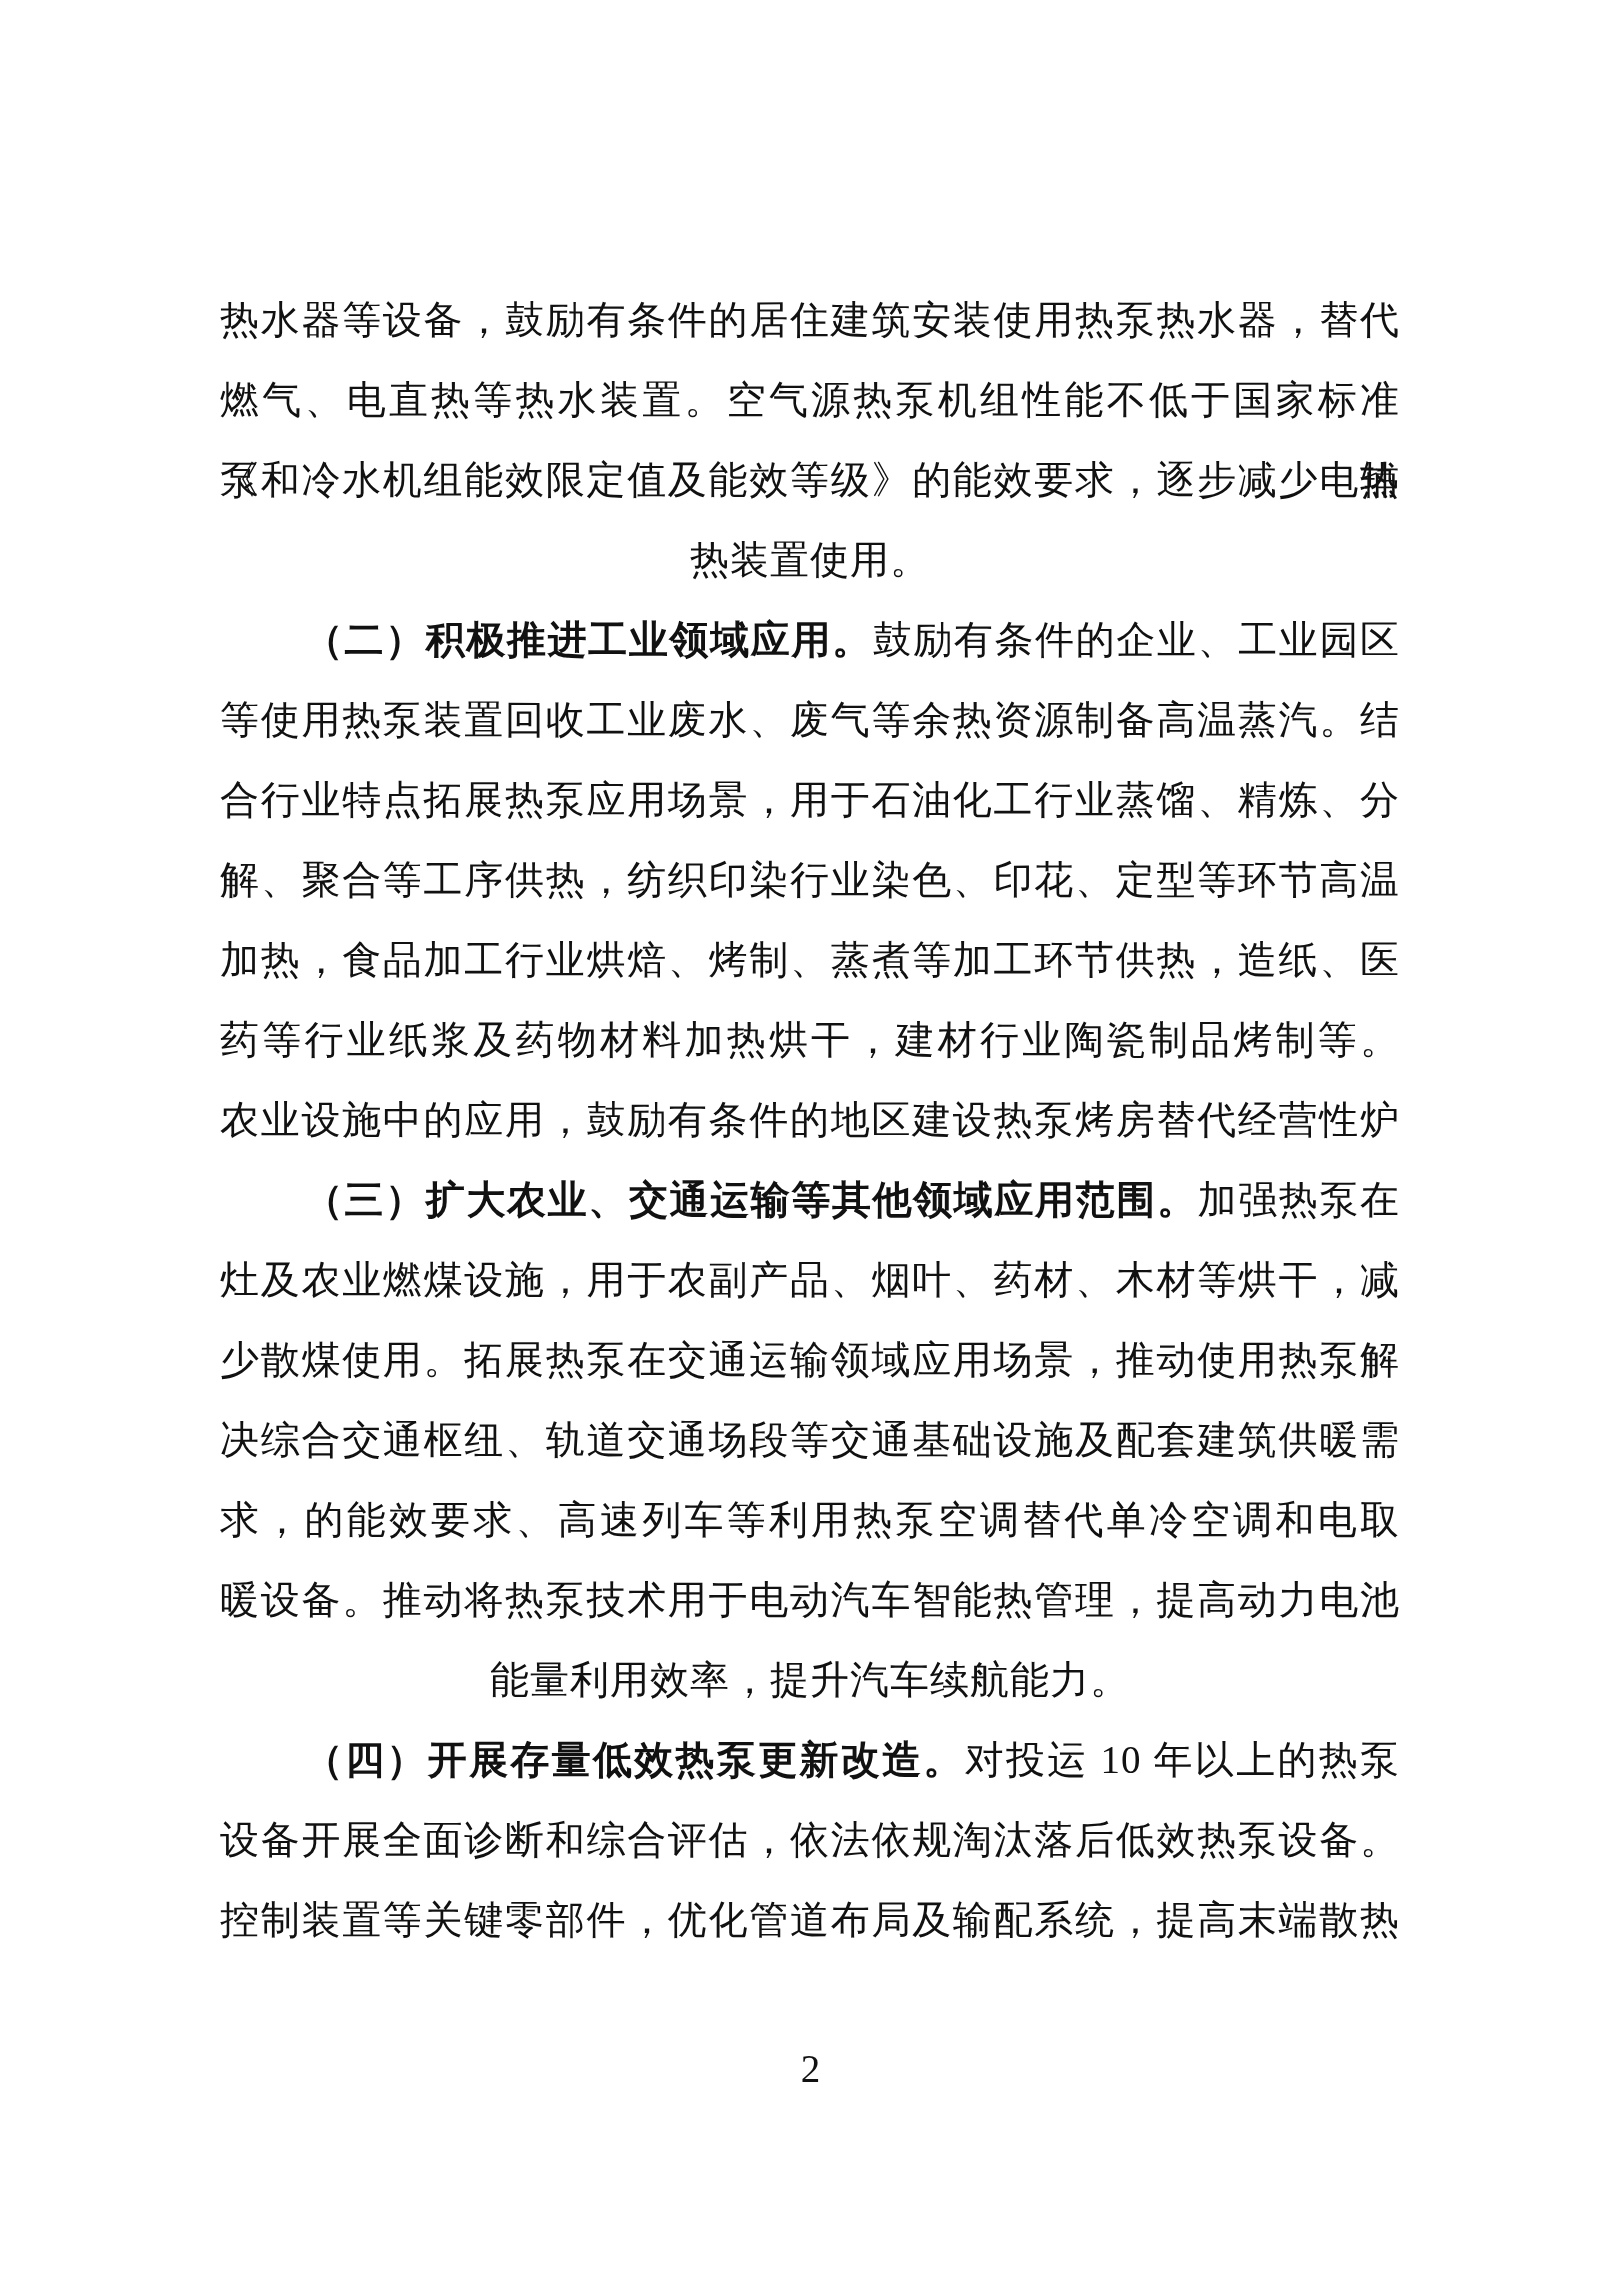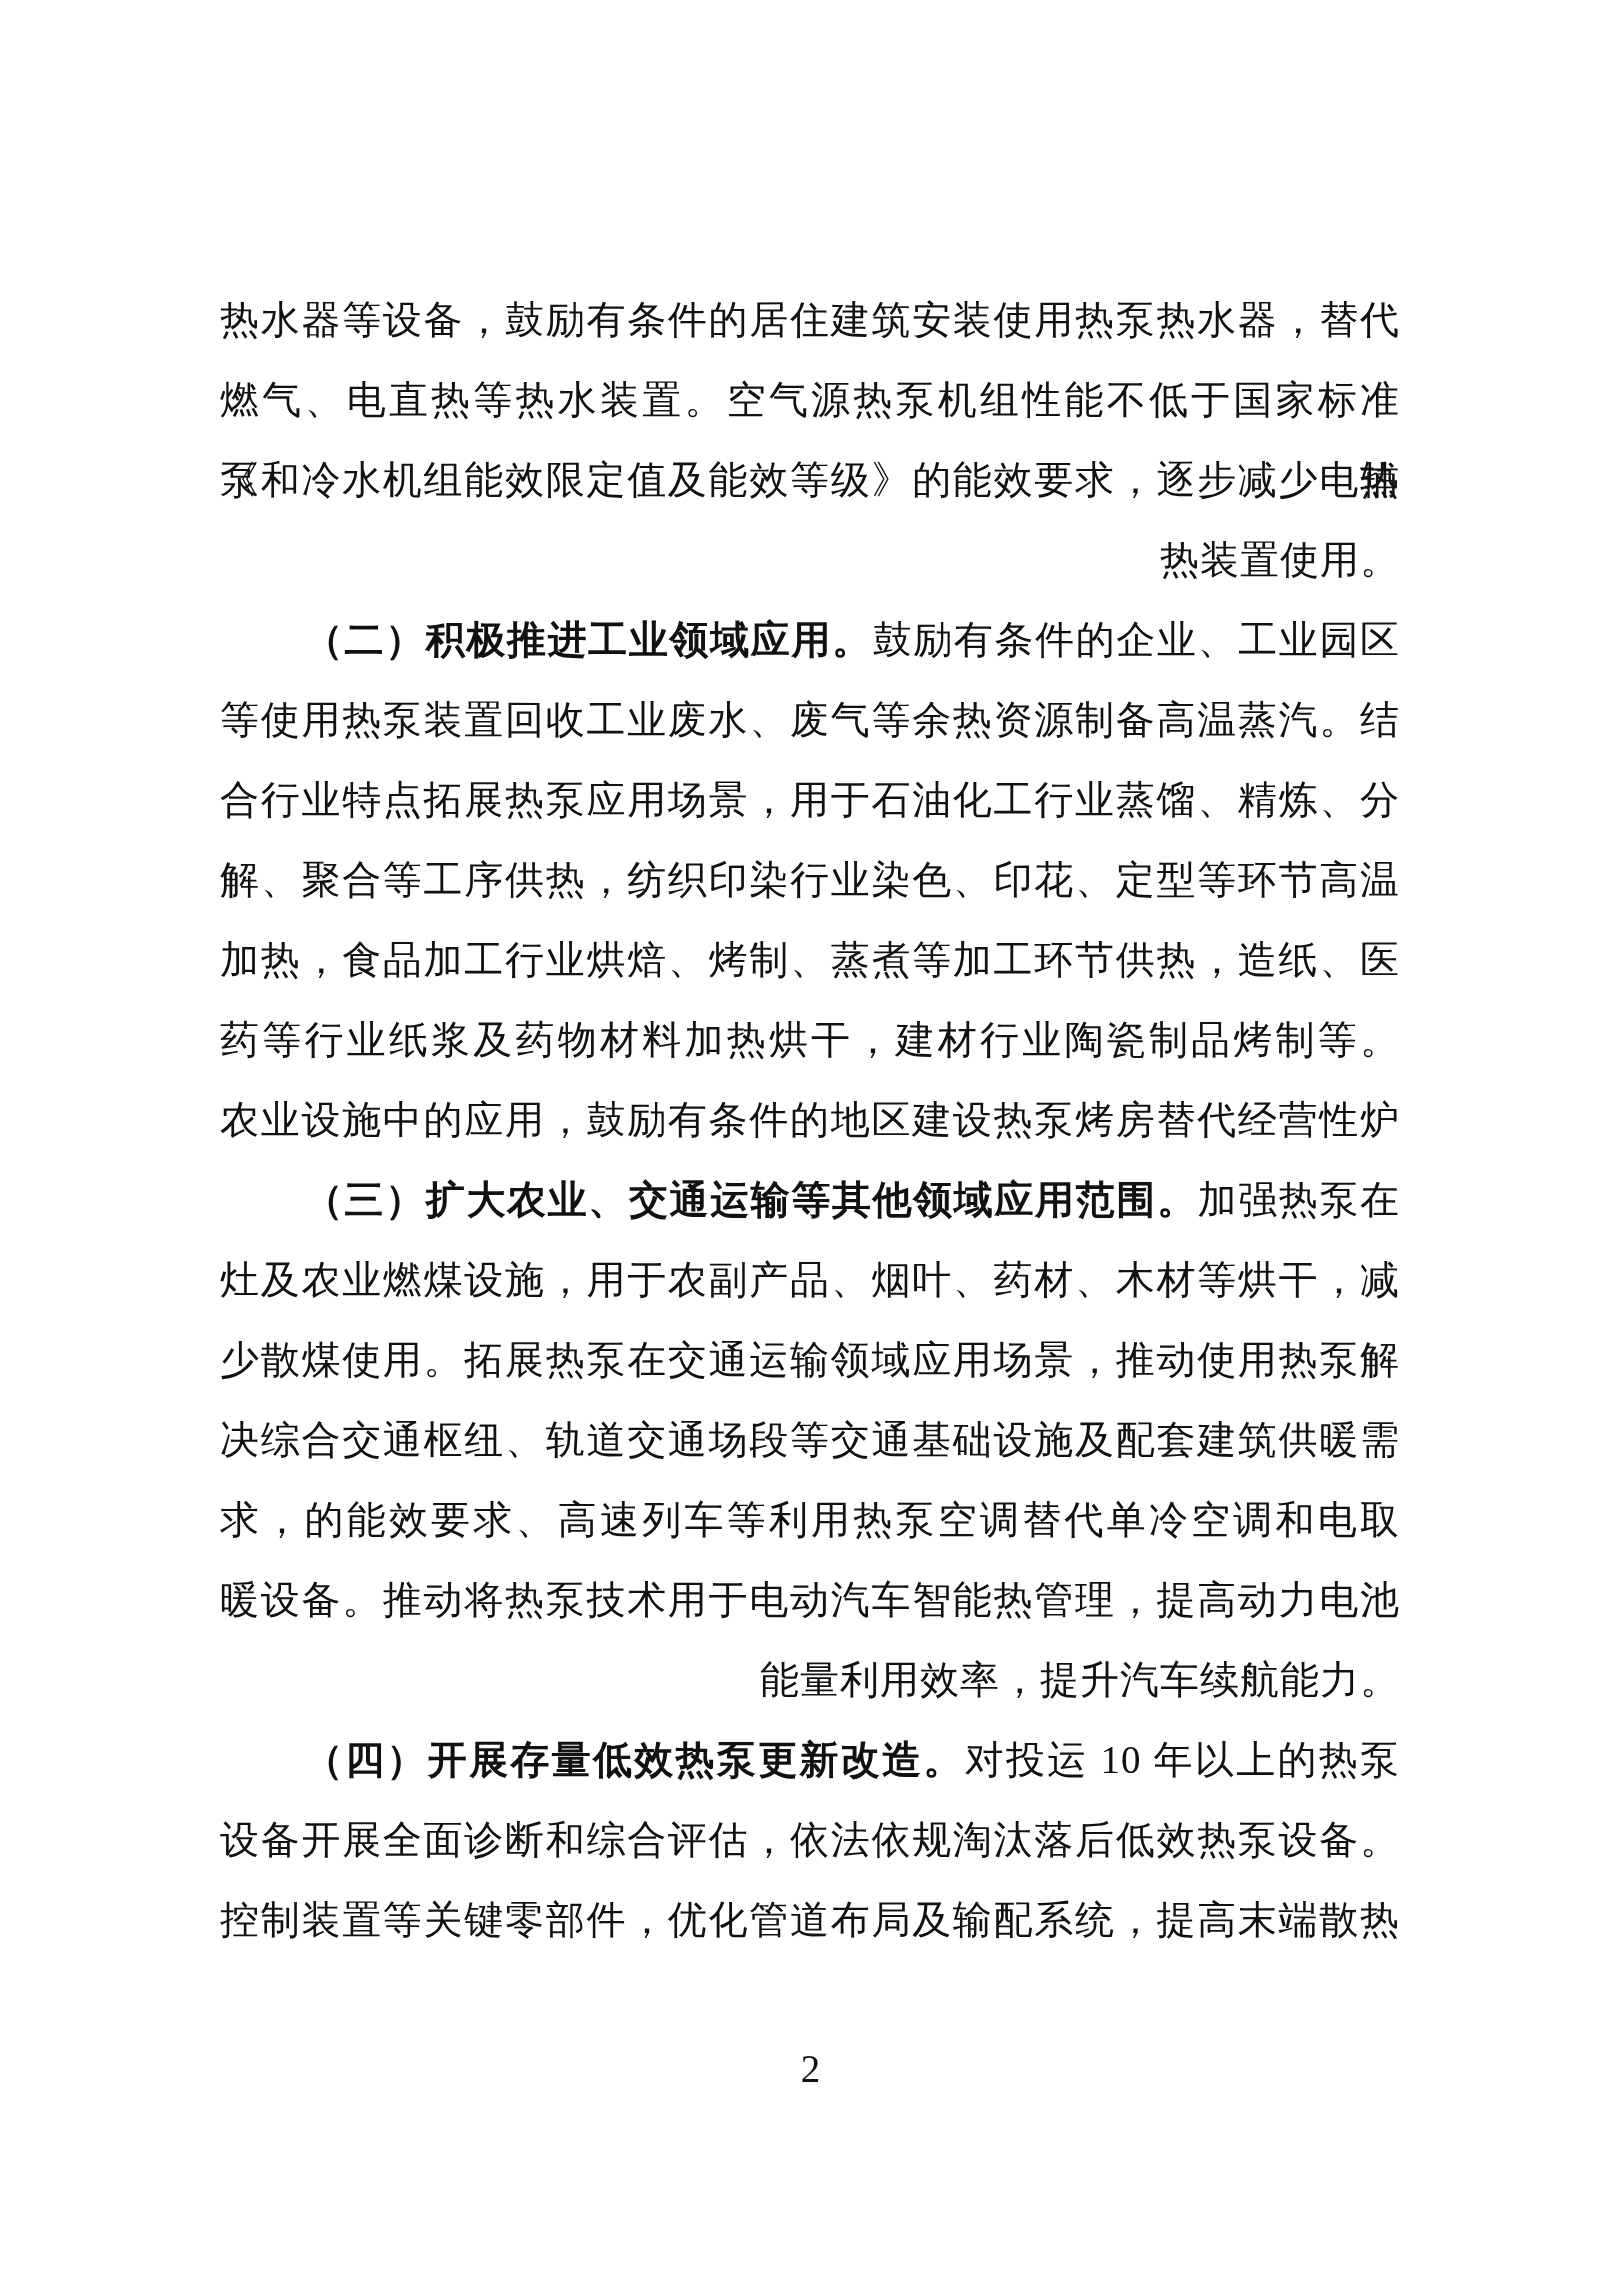--- a/index.html
+++ b/index.html
@@ -21,21 +21,21 @@
     position: absolute;
     left: 220px;
     top: 280px;
     width: 1180px;
   }
   .line {
     height: 80px;
     line-height: 80px;
     font-size: 39px;
     letter-spacing: 1px;
-    text-align: right;
+    text-align: center;
   }
   .line.j {
     text-align: justify;
     text-align-last: justify;
     text-justify: inter-character;
   }
   .line.ind {
     text-indent: 84px;
   }
   .seg { font-weight: 400; }

